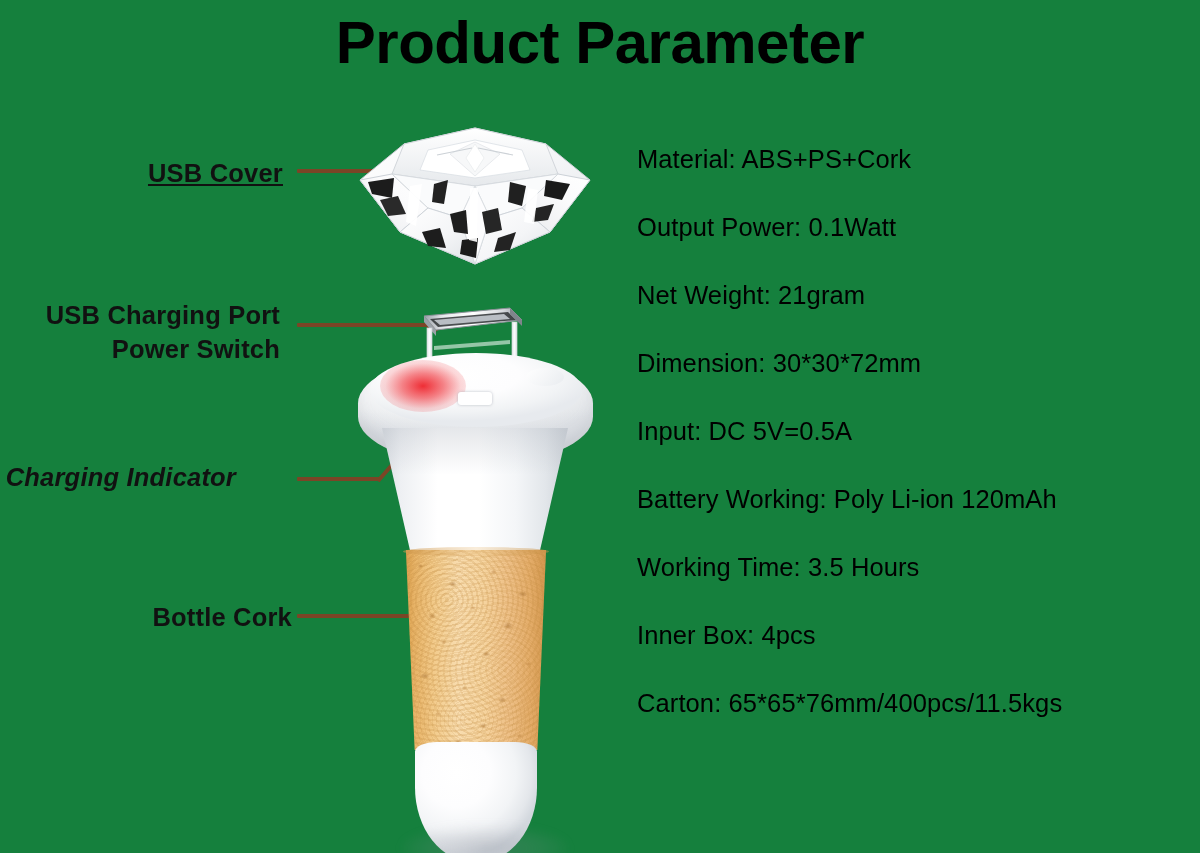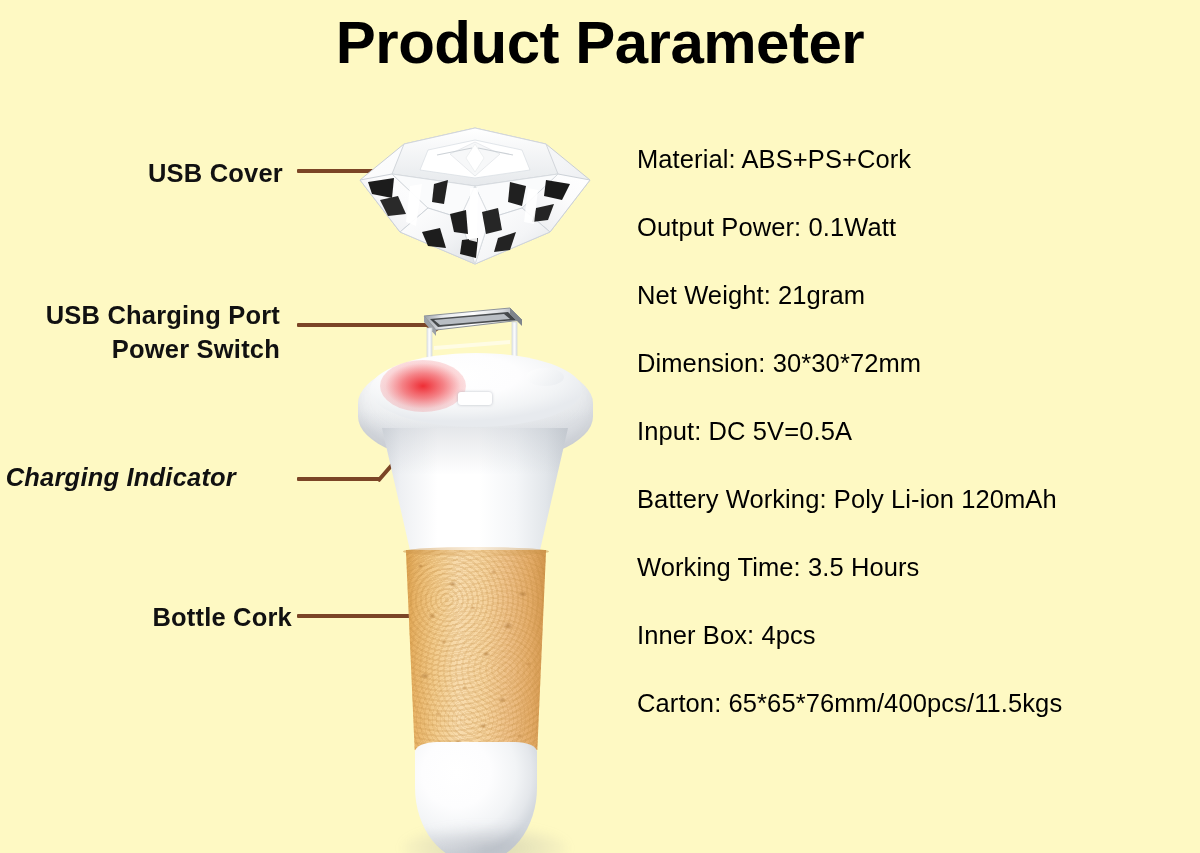--- a/index.html
+++ b/index.html
@@ -7,21 +7,21 @@
     padding: 0;
     background: #ffffff;
   }
   body {
     font-family: "Liberation Sans", sans-serif;
   }
   #page {
     position: relative;
     width: 1200px;
     height: 853px;
-    background: #fef9c3;
+    background: #15803d;
     overflow: hidden;
   }
 
   
   #page-title {
     position: absolute;
     top: 8px;
     left: 0;
     width: 1200px;
     text-align: center;
@@ -36,21 +36,21 @@
   .callout-label {
     position: absolute;
     text-align: right;
     font-size: 25.5px;
     font-weight: bold;
     color: #111111;
     line-height: 1.32;
     white-space: nowrap;
     letter-spacing: 0.2px;
   }
-  #callout-usb-cover      { right: 917px; top: 157px; }
+  #callout-usb-cover      { right: 917px; top: 157px; text-decoration: underline; }
   #callout-usb-port       { right: 920px; top: 299px; }
   #callout-charging-ind   { right: 964px; top: 461px; font-style: italic; }
   #callout-bottle-cork    { right: 908px; top: 601px; margin-left: 6px; }
 
   
   .leader-line {
     position: absolute;
     background: #7B4526;
     height: 4px;
     border-radius: 1px;

